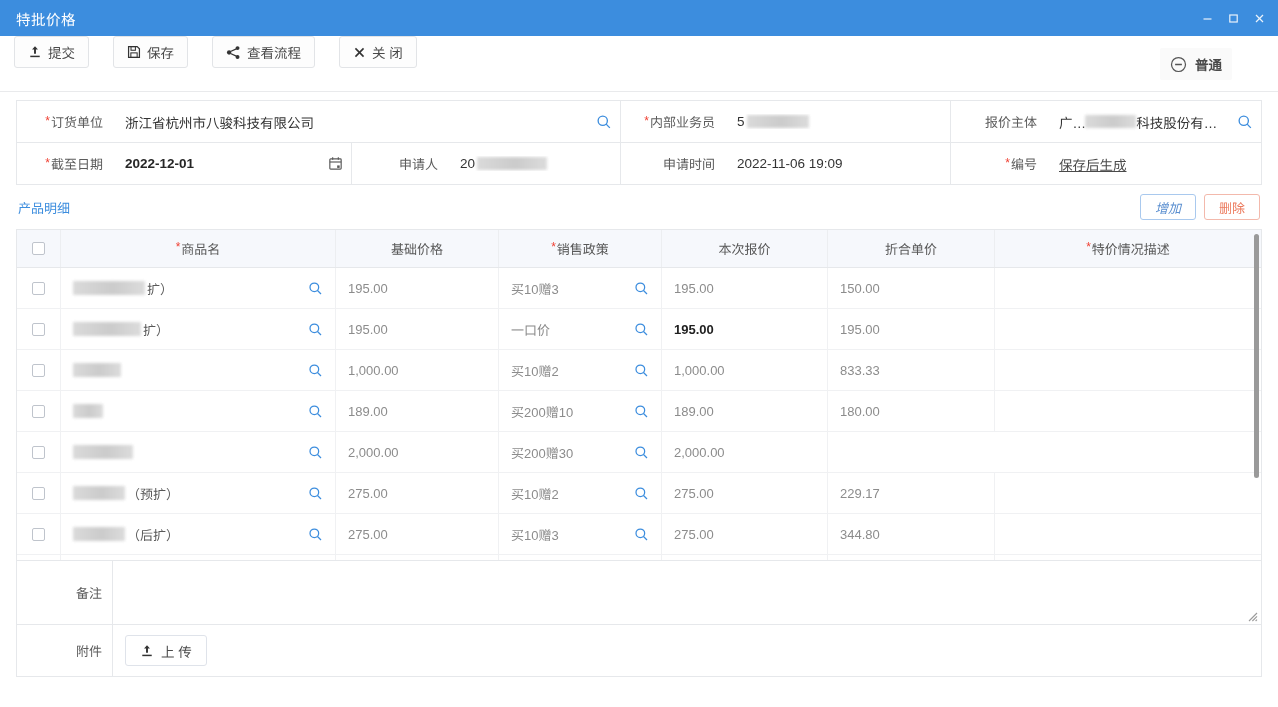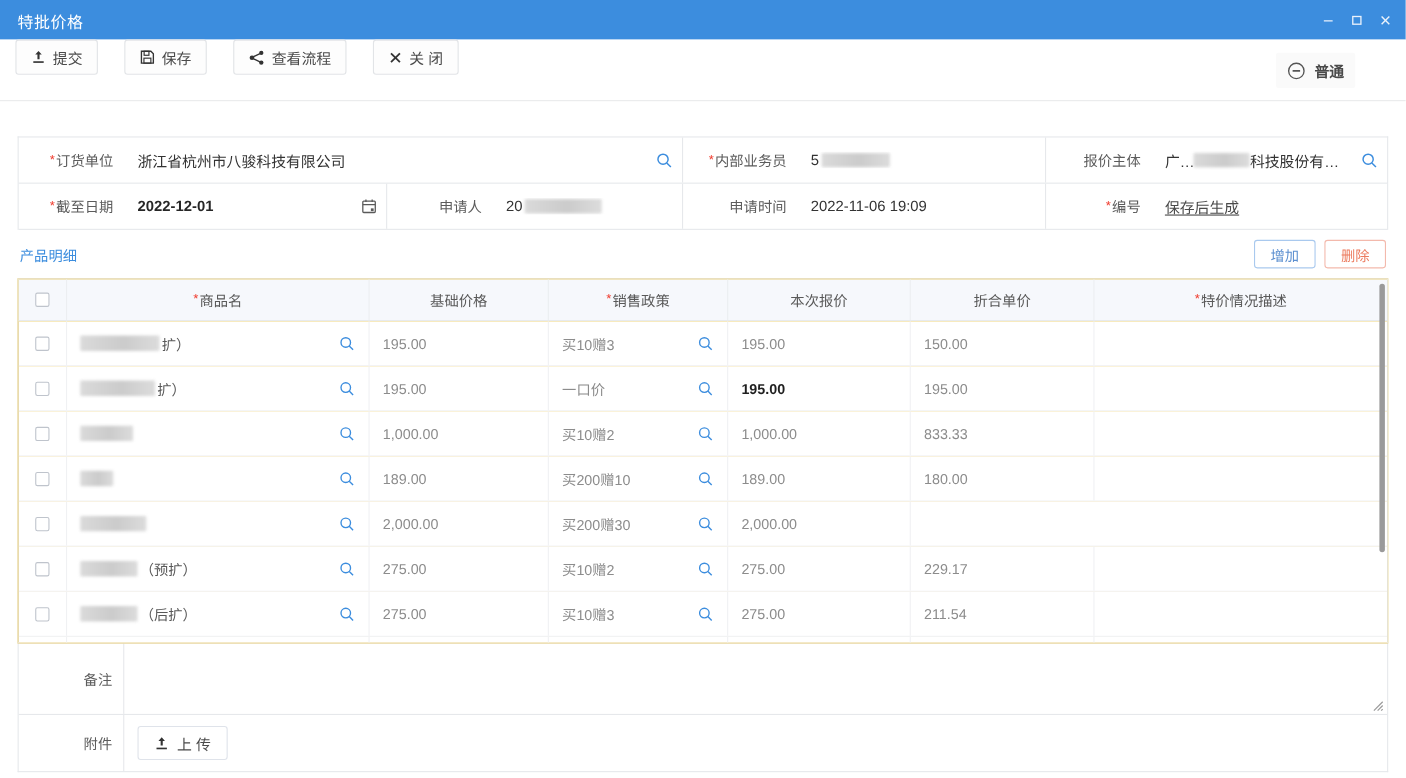--- a/index.html
+++ b/index.html
@@ -84,21 +84,20 @@
   
   .body-wrap {
     padding: 8px 16px 0 16px;
   }
 
   
   .form-table {
     border: 1px solid #e6e8eb;
     border-bottom: none;
     width: 100%;
-    margin-top: 24px;
   }
   .form-row {
     display: flex;
     height: 42px;
     border-bottom: 1px solid #e6e8eb;
   }
   .fcell {
     display: flex;
     align-items: center;
     height: 100%;
@@ -184,28 +183,28 @@
     min-width: 56px;
     padding: 0 11px;
     border-radius: 3px;
     font-size: 13px;
     background: #ffffff;
     cursor: pointer;
     display: inline-flex;
     align-items: center;
     justify-content: center;
   }
-  .sbtn.primary { border: 1px solid #a9c9ee; color: #5b8fd0; }
+  .sbtn.primary { border: 1px solid #a9c9ee; color: #5b8fd0; font-style: italic; }
   .sbtn.danger { border: 1px solid #f3b9ac; color: #ec7b5e; }
 
   
   .grid-outer {
     border: 1px solid #e6e8eb;
     position: relative;
-    background: #eab308;
+    background: #a16207;
   }
   .grid-head {
     display: flex;
     height: 38px;
     background: #f6f8fc;
     border-bottom: 1px solid #e6e8eb;
   }
   .grid-head .gh {
     display: flex;
     align-items: center;
@@ -749,21 +748,21 @@
           <div class="gc c-pol">
             <span>买10赠3</span>
             <span class="picker">
               <svg width="15" height="15" viewBox="0 0 18 18">
                 <circle cx="7.6" cy="7.6" r="5.2" fill="none" stroke="currentColor" stroke-width="1.5"></circle>
                 <line x1="11.4" y1="11.4" x2="15.6" y2="15.6" stroke="currentColor" stroke-width="1.5"></line>
               </svg>
             </span>
           </div>
           <div class="gc c-quo">275.00</div>
-          <div class="gc c-unit">211.54</div>
+          <div class="gc c-unit">344.80</div>
           <div class="gc c-desc"></div>
         </div>
         <div class="grow">
           <div class="gc c-chk"></div>
           <div class="gc c-name"></div>
           <div class="gc c-base"></div>
           <div class="gc c-pol"></div>
           <div class="gc c-quo"></div>
           <div class="gc c-unit"></div>
           <div class="gc c-desc"></div>

